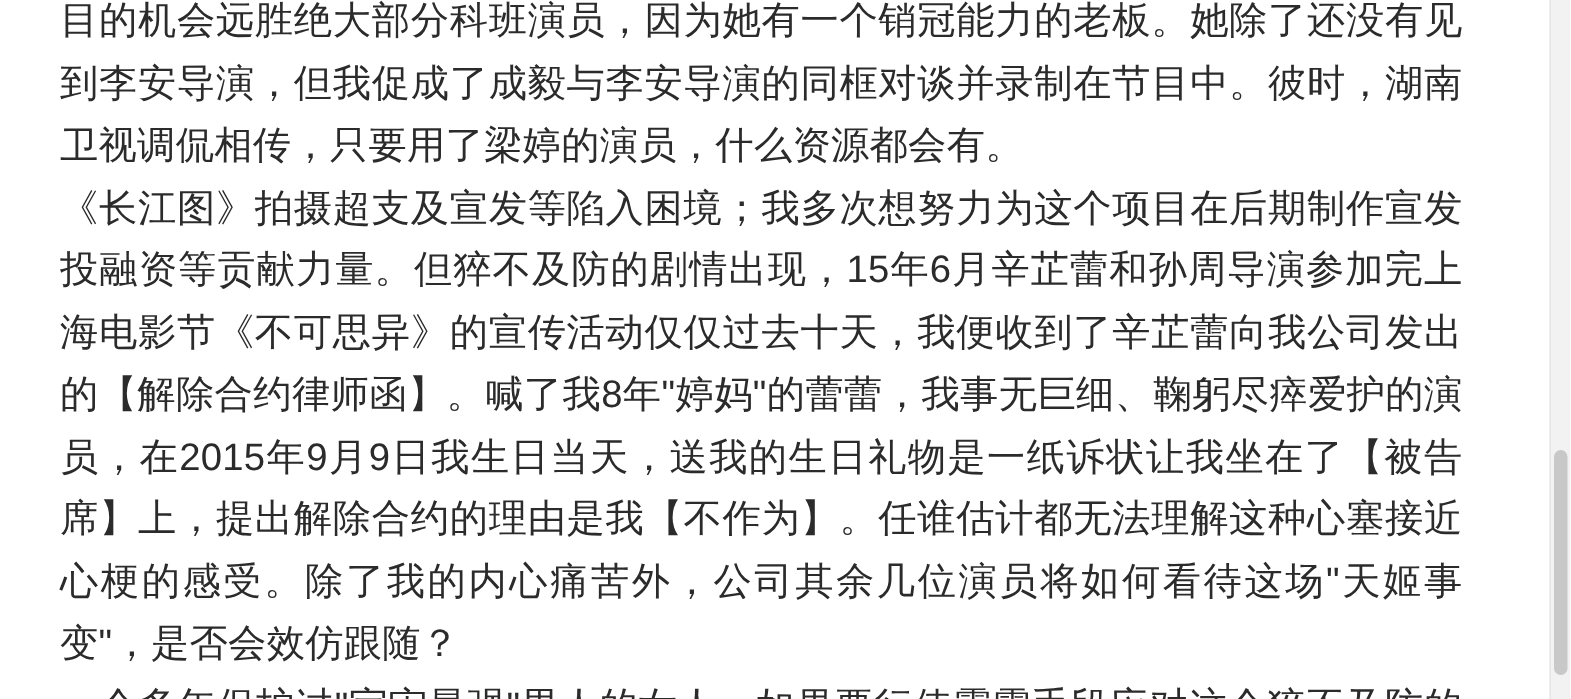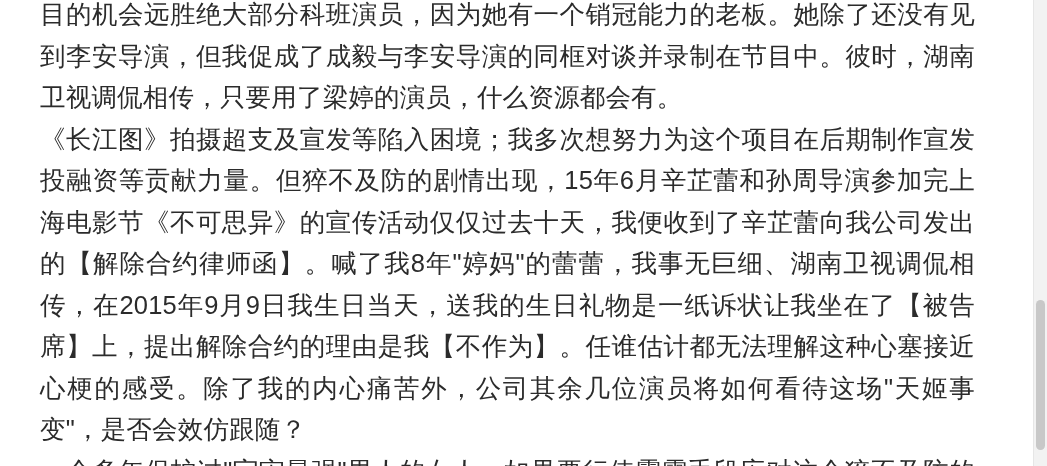--- a/index.html
+++ b/index.html
@@ -64,21 +64,21 @@
     background: #c8c8c8;
   }
 </style>
 </head>
 <body>
 
 <div id="page">
 
   <div id="article">
     <p class="para" id="para-0">目的机会远胜绝大部分科班演员，因为她有一个销冠能力的老板。她除了还没有见到李安导演，但我促成了成毅与李安导演的同框对谈并录制在节目中。彼时，湖南卫视调侃相传，只要用了梁婷的演员，什么资源都会有。</p>
-    <p class="para" id="para-1">《长江图》拍摄超支及宣发等陷入困境；我多次想努力为这个项目在后期制作宣发投融资等贡献力量。但猝不及防的剧情出现，15年6月辛芷蕾和孙周导演参加完上海电影节《不可思异》的宣传活动仅仅过去十天，我便收到了辛芷蕾向我公司发出的【解除合约律师函】。喊了我8年"婷妈"的蕾蕾，我事无巨细、湖南卫视调侃相传，在2015年9月9日我生日当天，送我的生日礼物是一纸诉状让我坐在了【被告席】上，提出解除合约的理由是我【不作为】。任谁估计都无法理解这种心塞接近心梗的感受。除了我的内心痛苦外，公司其余几位演员将如何看待这场"天姬事变"，是否会效仿跟随？</p>
+    <p class="para" id="para-1">《长江图》拍摄超支及宣发等陷入困境；我多次想努力为这个项目在后期制作宣发投融资等贡献力量。但猝不及防的剧情出现，15年6月辛芷蕾和孙周导演参加完上海电影节《不可思异》的宣传活动仅仅过去十天，我便收到了辛芷蕾向我公司发出的【解除合约律师函】。喊了我8年"婷妈"的蕾蕾，我事无巨细、鞠躬尽瘁爱护的演员，在2015年9月9日我生日当天，送我的生日礼物是一纸诉状让我坐在了【被告席】上，提出解除合约的理由是我【不作为】。任谁估计都无法理解这种心塞接近心梗的感受。除了我的内心痛苦外，公司其余几位演员将如何看待这场"天姬事变"，是否会效仿跟随？</p>
     <p class="para" id="para-2">一个多年保护过"宇宙最强"男人的女人，如果要行使霹雳手段应对这个猝不及防的解</p>
   </div>
 
   <div id="scrollbar-track">
     <div id="scrollbar-thumb"></div>
   </div>
 
 </div>
 
 </body></html>

